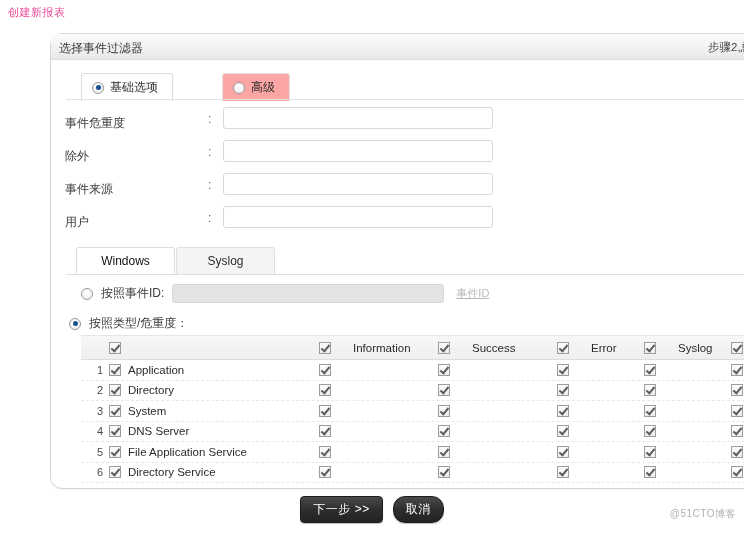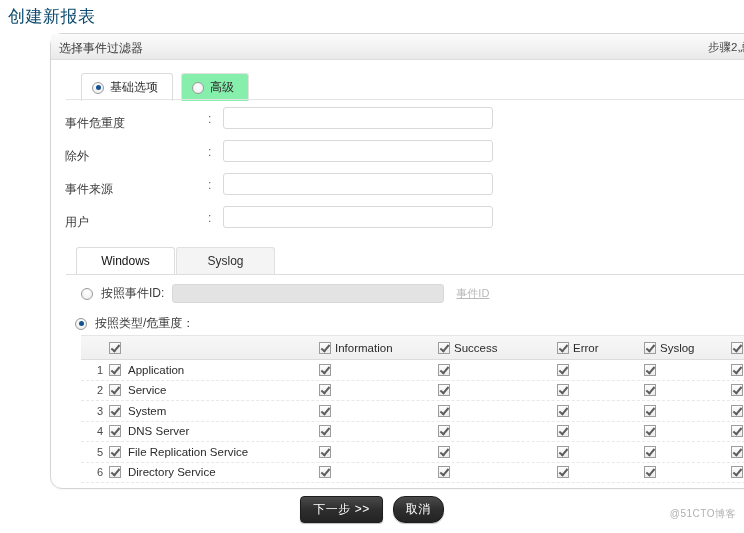--- a/index.html
+++ b/index.html
@@ -15,22 +15,22 @@
     color: #333333;
     overflow: hidden;
     position: relative;
   }
 
   
   .page-title {
     position: absolute;
     left: 8px;
     top: 5px;
-    font-size: 17px;
-    color: #0c4a6e;
+    font-size: 11px;
+    color: #ec4899;
     letter-spacing: 0.5px;
   }
 
   
   .panel {
     position: absolute;
     left: 6px;
     top: 33px;
     width: 731px;
     height: 456px;
@@ -62,31 +62,32 @@
     font-size: 11.5px;
     color: #444444;
   }
 
   
   .mode-row {
     position: absolute;
     left: 30px;
     top: 39px;
     display: flex;
+    gap: 41px;
   }
   .mode-tab {
     display: flex;
     align-items: center;
     gap: 6px;
     padding: 5px 14px 5px 10px;
     font-size: 12px;
     color: #2d2d2d;
     border: 1px solid #e2e2e2;
     border-bottom: none;
-    background: #86efac;
+    background: #fca5a5;
     border-radius: 3px 3px 0 0;
     cursor: pointer;
   }
   .mode-tab.active {
     background: #ffffff;
     border-color: #dcdcdc;
   }
   .mode-row .mode-tab + .mode-tab { margin-left: 8px; }
 
   
@@ -232,21 +233,21 @@
     margin-left: 12px;
     font-size: 11px;
     color: #b9b9b9;
     text-decoration: underline;
     cursor: pointer;
   }
 
   
   .sev-row {
     position: absolute;
-    left: 24px;
+    left: 18px;
     top: 281px;
     display: flex;
     align-items: center;
   }
   .sev-label {
     font-size: 12px;
     color: #3b3b3b;
     margin-left: 8px;
   }
 
@@ -289,21 +290,21 @@
     gap: 7px;
     box-sizing: border-box;
     flex: none;
     font-size: 11.5px;
     color: #2b2b2b;
   }
   .col-chk {
     width: 119px;
     display: flex;
     align-items: center;
-    gap: 4px;
+    gap: 22px;
     box-sizing: border-box;
     flex: none;
     font-size: 11.5px;
     color: #2b2b2b;
   }
   .col-chk.narrow { width: 87px; }
 
   
   .cb {
     width: 12px;
@@ -482,21 +483,21 @@
         </div>
       <div class="col-chk narrow">
           <span class="cb on"></span>
         </div>
     </div>
 
     <div class="grid-row">
       <div class="col-idx">2</div>
       <div class="col-name">
         <span class="cb on"></span>
-        <span>Service</span>
+        <span>Directory</span>
       </div>
       <div class="col-chk">
           <span class="cb on"></span>
         </div>
       <div class="col-chk">
           <span class="cb on"></span>
         </div>
       <div class="col-chk narrow">
           <span class="cb on"></span>
         </div>
@@ -551,21 +552,21 @@
         </div>
       <div class="col-chk narrow">
           <span class="cb on"></span>
         </div>
     </div>
 
     <div class="grid-row">
       <div class="col-idx">5</div>
       <div class="col-name">
         <span class="cb on"></span>
-        <span>File Replication Service</span>
+        <span>File Application Service</span>
       </div>
       <div class="col-chk">
           <span class="cb on"></span>
         </div>
       <div class="col-chk">
           <span class="cb on"></span>
         </div>
       <div class="col-chk narrow">
           <span class="cb on"></span>
         </div>

